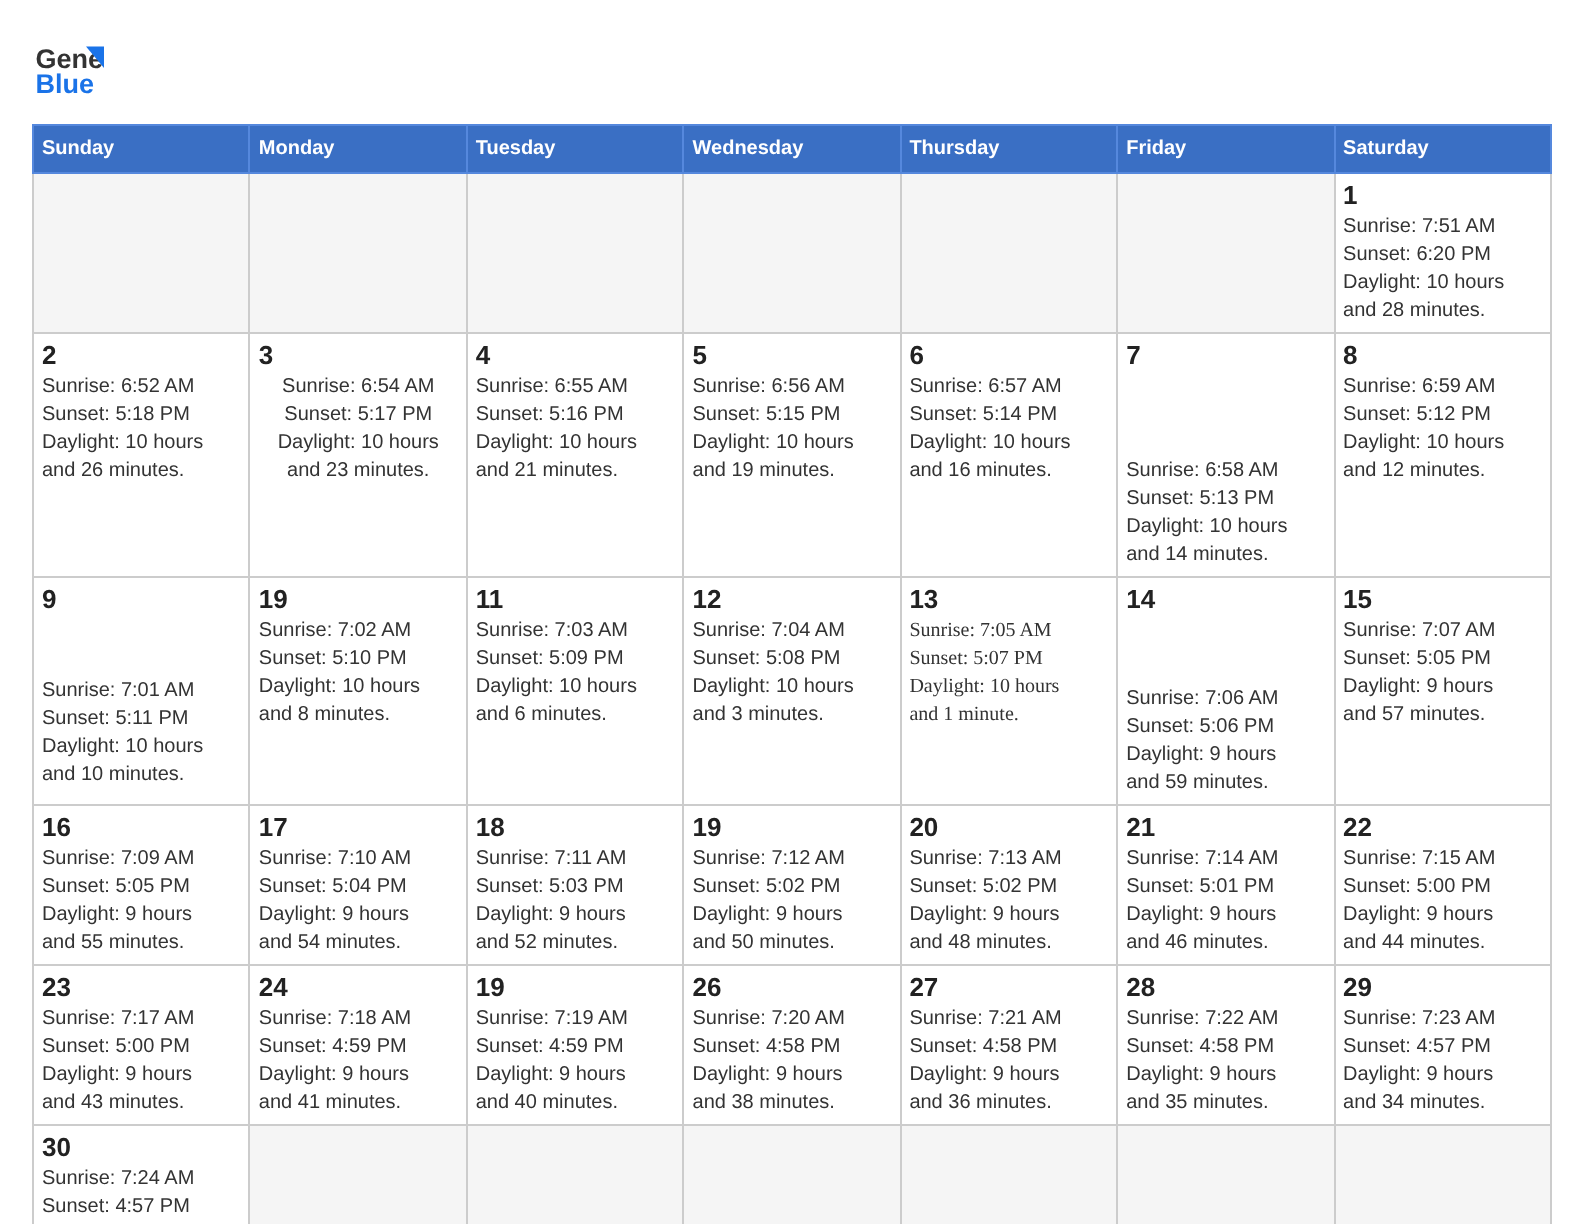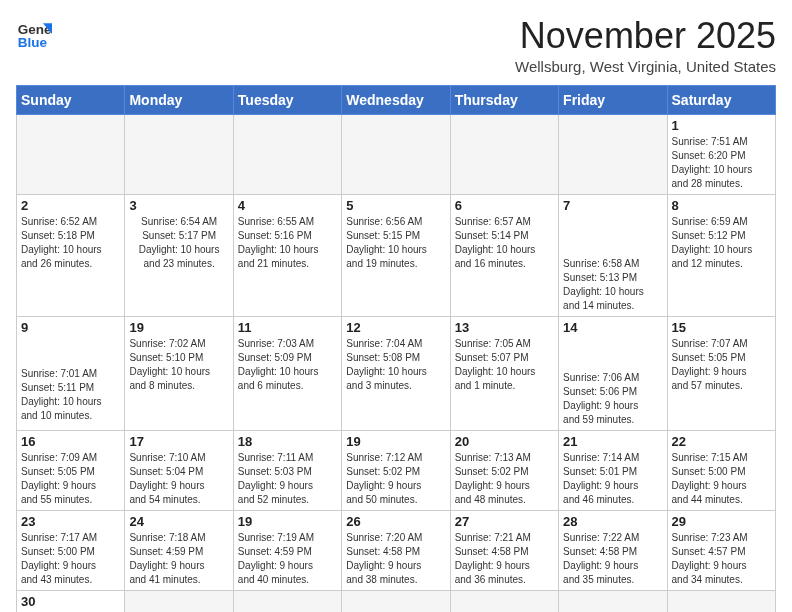--- a/index.html
+++ b/index.html
@@ -40,21 +40,21 @@
       margin-top: 2px;
     }
     .calendar {
       width: 100%;
       border-collapse: collapse;
       border: 1px solid #ccc;
     }
     .calendar th {
       background: #3a6fc4;
       color: #fff;
-      font-size: 14px;
+      font-size: 10px;
       font-weight: bold;
       padding: 6px 4px;
       text-align: left;
       border: 1px solid #5588dd;
     }
     .calendar td {
       vertical-align: top;
       border: 1px solid #ccc;
       padding: 3px 4px;
       width: 108px;
@@ -85,24 +85,20 @@
 </head>
 <body>
 
 <div class="header-area">
   <div class="logo">
     <svg class="logo-icon" viewBox="0 0 40 40">
       <text x="2" y="20" font-size="15" font-family="Arial" font-weight="bold" fill="#333">General</text>
       <text x="2" y="34" font-size="15" font-family="Arial" font-weight="bold" fill="#1a73e8">Blue</text>
       <polygon points="30,8 40,8 40,20" fill="#1a73e8"></polygon>
     </svg>
-  </div>
-  <div class="title-area">
-    <div class="calendar-title">November 2025</div>
-    <div class="calendar-subtitle">Wellsburg, West Virginia, United States</div>
   </div>
 </div>
 
 <table class="calendar">
   <thead>
     <tr>
     <th>Sunday</th>
         <th>Monday</th>
         <th>Tuesday</th>
         <th>Wednesday</th>
@@ -202,21 +198,21 @@
         </td>
         <td>
           <span class="day-number">12</span>
           <div class="day-info" style="white-space: pre-line;">Sunrise: 7:04 AM
 Sunset: 5:08 PM
 Daylight: 10 hours
 and 3 minutes.</div>
         </td>
         <td>
           <span class="day-number">13</span>
-          <div class="day-info" style="white-space: pre-line;">Sunrise: 7:05 AM
+          <div class="day-info" style="white-space: pre-line; font-family: Liberation Serif, serif;">Sunrise: 7:05 AM
 Sunset: 5:07 PM
 Daylight: 10 hours
 and 1 minute.</div>
         </td>
         <td>
           <span class="day-number">14</span>
           <div class="day-info" style="white-space: pre-line; margin-top: 36px;">Sunrise: 7:06 AM
 Sunset: 5:06 PM
 Daylight: 9 hours
 and 59 minutes.</div>

